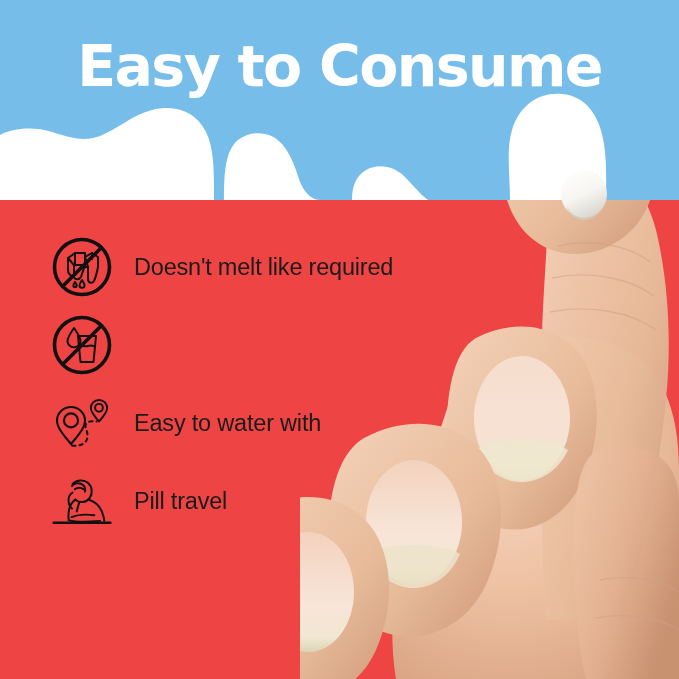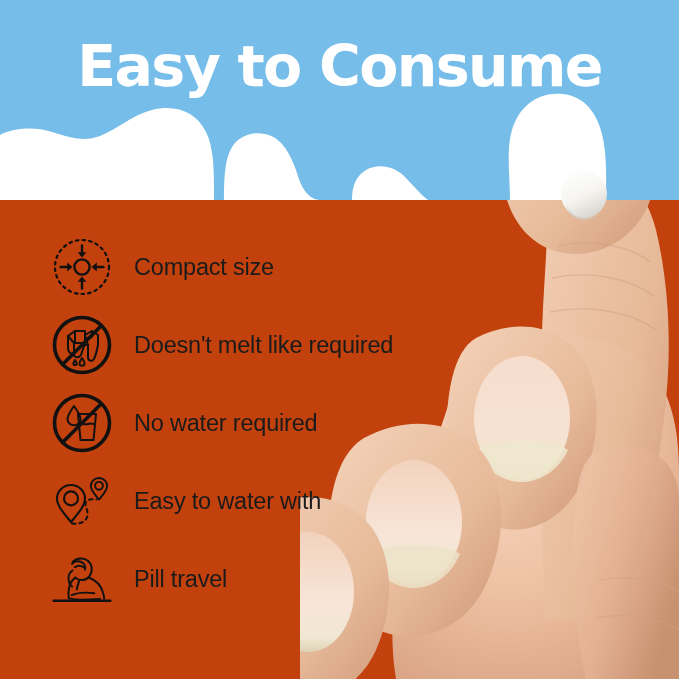--- a/index.html
+++ b/index.html
@@ -8,21 +8,21 @@
     background: #ffffff;
   }
   body {
     font-family: "Liberation Sans", sans-serif;
   }
   #infographic {
     position: relative;
     width: 679px;
     height: 679px;
     overflow: hidden;
-    background: #c2410c;
+    background: #ef4444;
   }
 
   
   #header-band {
     position: absolute;
     left: 0;
     top: 0;
     width: 679px;
     height: 200px;
     overflow: hidden;
@@ -199,41 +199,20 @@
         C 520 104, 540 92, 562 94
         C 586 96, 600 116, 604 144
         C 607 164, 606 184, 606 200
         Z"></path>
     </svg>
     <div id="page-title">Easy to Consume</div>
   </div>
 
   <div id="benefit-list">
 
-    <div class="benefit-row">
-      <span class="benefit-icon">
-        <svg width="62" height="62" viewBox="0 0 62 62" xmlns="http://www.w3.org/2000/svg">
-          <circle cx="31" cy="31" r="27" fill="none" stroke="#111111" stroke-width="2.2" stroke-dasharray="2.5 4.2" stroke-linecap="round"></circle>
-          <circle cx="31" cy="31" r="7.6" fill="none" stroke="#111111" stroke-width="2.4"></circle>
-          <g stroke="#111111" stroke-width="2.4" stroke-linecap="round" fill="none">
-            <path d="M31 9.5 L31 19"></path>
-            <path d="M31 43 L31 52.5"></path>
-            <path d="M9.5 31 L19 31"></path>
-            <path d="M43 31 L52.5 31"></path>
-          </g>
-          <g fill="#111111">
-            <path d="M31 21.4 l-4.4 -5.2 h8.8 z"></path>
-            <path d="M31 40.6 l-4.4 5.2 h8.8 z"></path>
-            <path d="M21.4 31 l-5.2 -4.4 v8.8 z"></path>
-            <path d="M40.6 31 l5.2 -4.4 v8.8 z"></path>
-          </g>
-        </svg>
-      </span>
-      <span class="benefit-label">Compact size</span>
-    </div>
 
     <div class="benefit-row">
       <span class="benefit-icon">
         <svg width="62" height="62" viewBox="0 0 62 62" xmlns="http://www.w3.org/2000/svg">
           <g fill="none" stroke="#111111" stroke-width="2" stroke-linejoin="round" stroke-linecap="round">
 
             <path d="M17 22 L24 17 L34 17 L34 30 C 32 34, 31 38, 30 41 C 28 44, 24 44, 23 41 L23 29 Z"></path>
             <path d="M17 22 L17 34 C 17 38, 20 40, 23 41"></path>
             <path d="M23 29 L34 29"></path>
             <path d="M24 17 L24 29"></path>
@@ -260,21 +239,20 @@
 
             <path d="M23 14 C 18.5 20.5, 16.5 24, 16.5 27 C 16.5 30.6, 19.4 33.3, 23 33.3 C 26.6 33.3, 29.5 30.6, 29.5 27 C 29.5 24, 27.5 20.5, 23 14 Z"></path>
 
             <path d="M27 22 L45 22 L42.5 48 L29.5 48 Z"></path>
             <path d="M28.2 32 C 31 30.4, 34 33.4, 37 32 C 39.4 30.9, 41.6 31.6, 43.8 32.4"></path>
           </g>
           <circle cx="31" cy="31" r="27.5" fill="none" stroke="#111111" stroke-width="3.6"></circle>
           <line x1="12" y1="50" x2="50" y2="12" stroke="#111111" stroke-width="3.6" stroke-linecap="round"></line>
         </svg>
       </span>
-      <span class="benefit-label">No water required</span>
     </div>
 
     <div class="benefit-row">
       <span class="benefit-icon">
         <svg width="62" height="62" viewBox="0 0 62 62" xmlns="http://www.w3.org/2000/svg">
           <g fill="none" stroke="#111111" stroke-linejoin="round" stroke-linecap="round">
 
             <path d="M20 15 C 27.8 15, 34 21.2, 34 28.6 C 34 36.5, 26 44.5, 20 52 C 14 44.5, 6 36.5, 6 28.6 C 6 21.2, 12.2 15, 20 15 Z" stroke-width="2.1"></path>
             <circle cx="20" cy="28.4" r="7" stroke-width="2.1"></circle>
 

